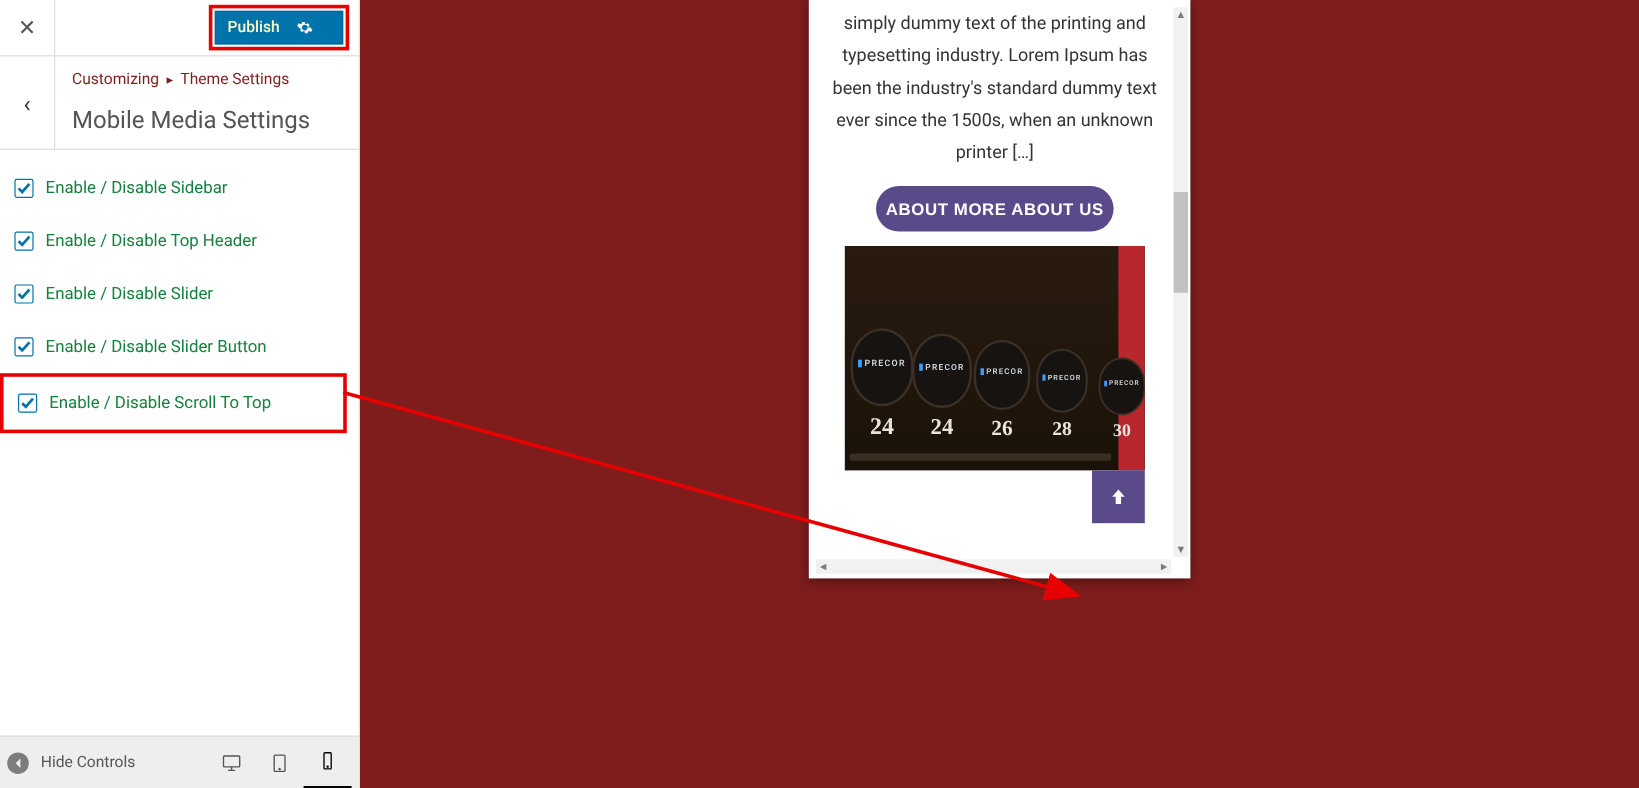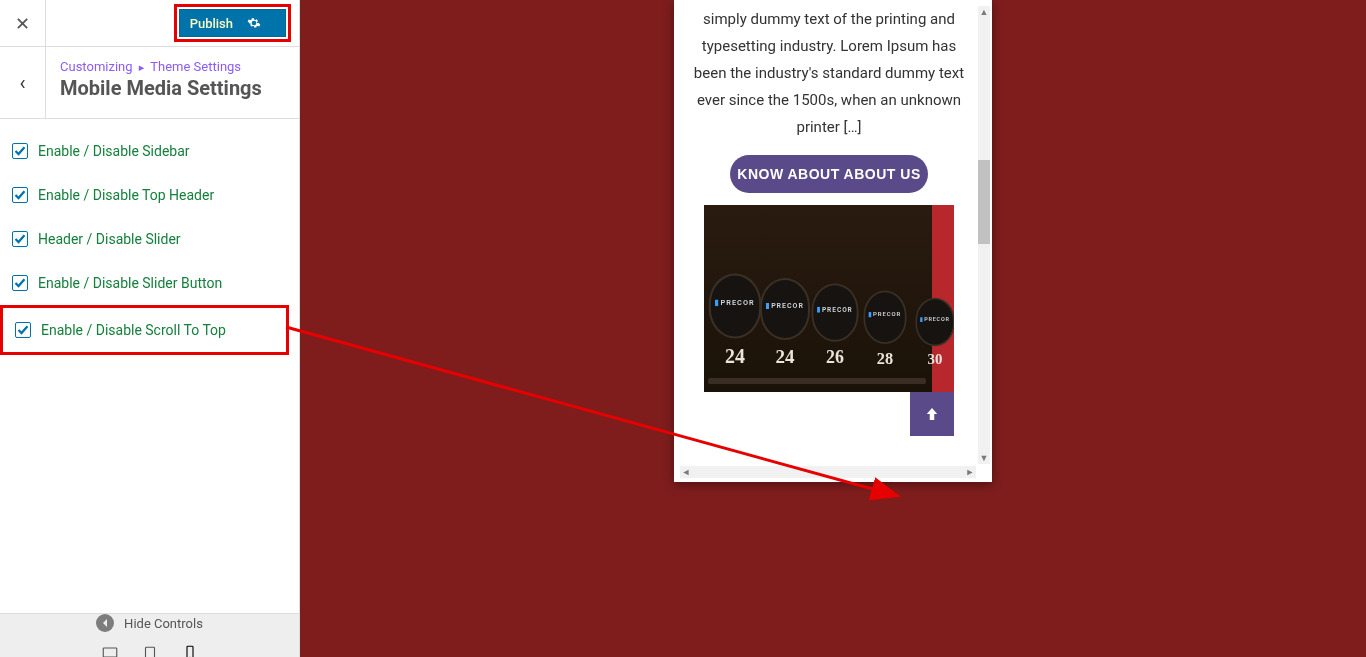--- a/index.html
+++ b/index.html
@@ -34,23 +34,23 @@
   .gear svg { width: 14px; height: 14px; fill: #fff; }
 
   .crumb-row {
     display: flex; border-bottom: 1px solid #ddd; min-height: 72px;
   }
   .back-chevron {
     width: 46px; display: flex; align-items: center; justify-content: center;
     border-right: 1px solid #ddd; cursor: pointer; font-size: 20px; color: #333;
   }
   .crumb-text { padding: 12px 14px; }
-  .crumb-trail { font-size: 13px; color: #8b5cf6; }
+  .crumb-trail { font-size: 13px; color: #7f1d1d; }
   .crumb-trail .sep { margin: 0 3px; font-size: 11px; }
-  .page-title { font-size: 20px; font-weight: 700; color: #555; margin-top: 2px; }
+  .page-title { font-size: 20px; font-weight: 400; color: #555; margin-top: 14px; }
 
   .options {
     padding: 10px 0 0 12px;
   }
   .opt-row {
     display: flex; align-items: center; height: 44px; font-size: 14px; color: #15803d;
     cursor: pointer;
   }
   .cbx {
     width: 16px; height: 16px; border: 1px solid #0073aa; border-radius: 2px;
@@ -60,21 +60,21 @@
   .cbx svg { width: 12px; height: 12px; stroke: #0073aa; stroke-width: 3; fill: none; }
 
   .hl-box {
     border: 3px solid #e70000; padding: 0 16px 0 12px; margin-left: -12px;
     margin-right: 10px;
   }
 
   .footer {
     position: absolute; bottom: 0; left: 0; right: 0; height: 44px;
     border-top: 1px solid #ddd; display: flex; align-items: center;
-    padding: 0 6px; background: #eee; flex-direction: column;
+    padding: 0 6px; background: #eee;
   }
   .hide-ctrl { display: flex; align-items: center; color: #555; font-size: 13px; cursor: pointer; flex: 1; }
   .hide-ctrl .circ {
     width: 18px; height: 18px; border-radius: 50%; background: #7d7d7d;
     display: flex; align-items: center; justify-content: center; margin-right: 10px;
   }
   .hide-ctrl .circ svg { width: 10px; height: 10px; fill: #eee; }
   .dev-icons { display: flex; }
   .dev-btn {
     width: 40px; height: 44px; display: flex; align-items: center;
@@ -228,21 +228,21 @@
           </svg>
         </span>
       <span>Enable / Disable Top Header</span>
     </div>
     <div class="opt-row">
       <span class="cbx">
           <svg viewBox="0 0 16 16">
             <polyline points="2,8 6,12 14,3"></polyline>
           </svg>
         </span>
-      <span>Header / Disable Slider</span>
+      <span>Enable / Disable Slider</span>
     </div>
     <div class="opt-row">
       <span class="cbx">
           <svg viewBox="0 0 16 16">
             <polyline points="2,8 6,12 14,3"></polyline>
           </svg>
         </span>
       <span>Enable / Disable Slider Button</span>
     </div>
     <div class="hl-box">
@@ -288,21 +288,21 @@
     </div>
   </div>
 </div>
 
 <div class="preview">
   <div class="phone">
     <div class="phone-inner">
 
       <div class="about-text">simply dummy text of the printing and typesetting industry. Lorem Ipsum has been the industry's standard dummy text ever since the 1500s, when an unknown printer […]</div>
 
-      <button class="know-more">KNOW ABOUT ABOUT US</button>
+      <button class="know-more">ABOUT MORE ABOUT US</button>
 
       <div class="gym-img">
         <div class="dumb-row">
           <div class="dumb" style="transform:scale(1.05)">
               <div class="plate">
                 <div class="brand">PRECOR</div>
               </div>
               <div class="num">24</div>
             </div>
           <div class="dumb" style="transform:scale(1.00)">

